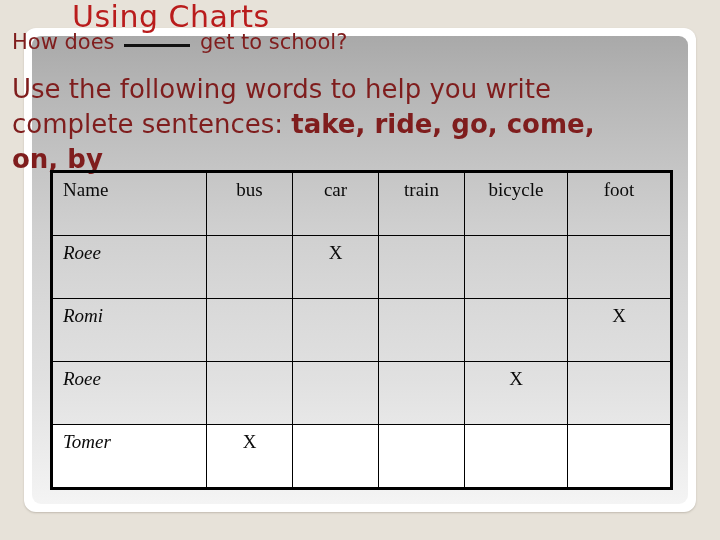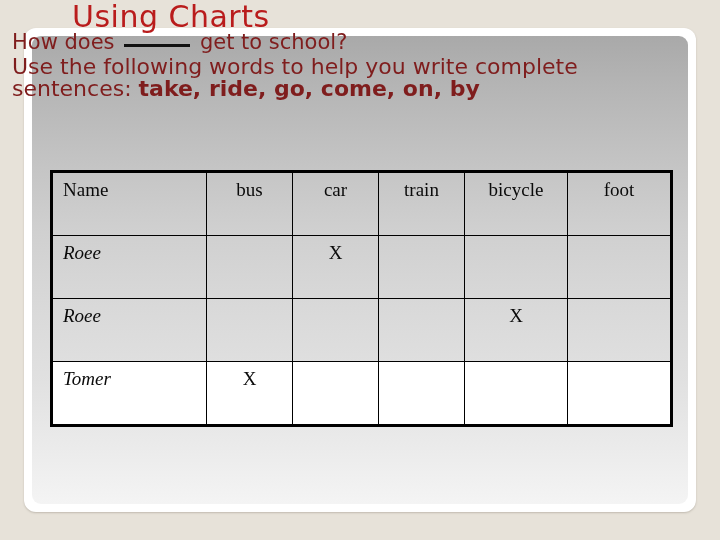--- a/index.html
+++ b/index.html
@@ -78,23 +78,23 @@
     z-index: 20;
     font-family: "DejaVu Sans", sans-serif;
     color: #7f1d1d;
   }
   .prompt-line1 {
     font-size: 21px;
     line-height: 28px;
     white-space: nowrap;
   }
   .prompt-line2 {
-    margin-top: 0;
-    font-size: 22px;
-    line-height: 22px;
+    margin-top: 16px;
+    font-size: 26px;
+    line-height: 35px;
   }
   .prompt-words {
     font-weight: bold;
   }
   .blank-underline {
     display: inline-block;
     width: 66px;
     border-bottom: 3px solid #111111;
     vertical-align: 2px;
     margin: 0 3px;
@@ -189,20 +189,28 @@
     <tbody>
       <tr>
         <td class="cell-name">Roee</td>
         <td class="cell-mark"></td>
         <td class="cell-mark">X</td>
         <td class="cell-mark"></td>
         <td class="cell-mark"></td>
         <td class="cell-mark"></td>
       </tr>
       <tr>
+        <td class="cell-name">Romi</td>
+        <td class="cell-mark"></td>
+        <td class="cell-mark"></td>
+        <td class="cell-mark"></td>
+        <td class="cell-mark"></td>
+        <td class="cell-mark">X</td>
+      </tr>
+      <tr>
         <td class="cell-name">Roee</td>
         <td class="cell-mark"></td>
         <td class="cell-mark"></td>
         <td class="cell-mark"></td>
         <td class="cell-mark">X</td>
         <td class="cell-mark"></td>
       </tr>
       <tr class="last-row">
         <td class="cell-name">Tomer</td>
         <td class="cell-mark">X</td>

